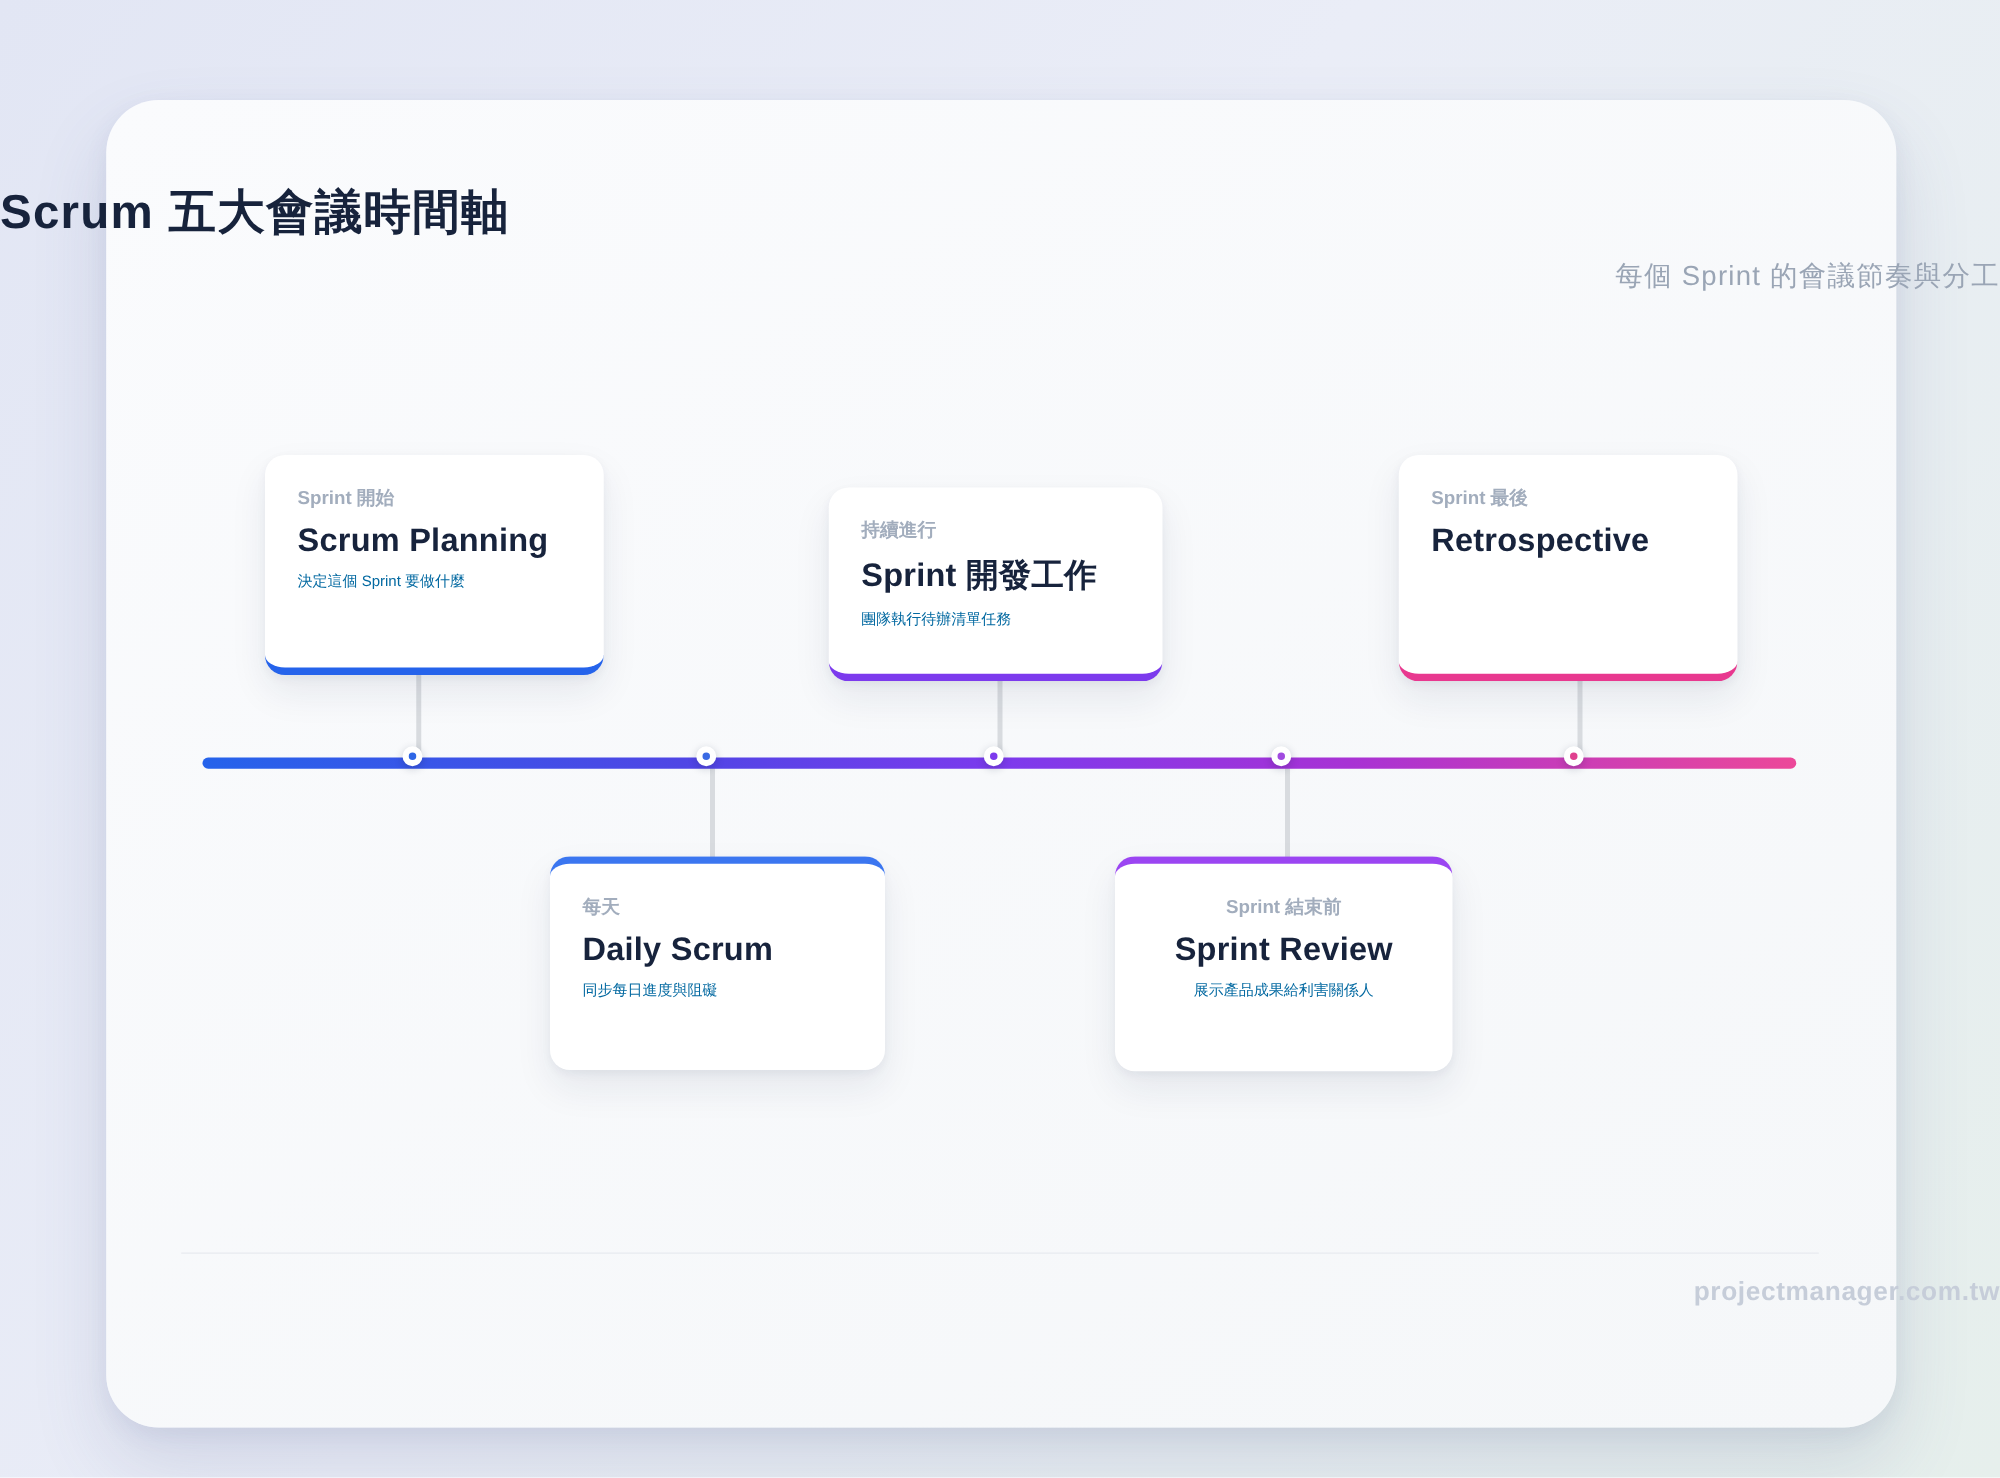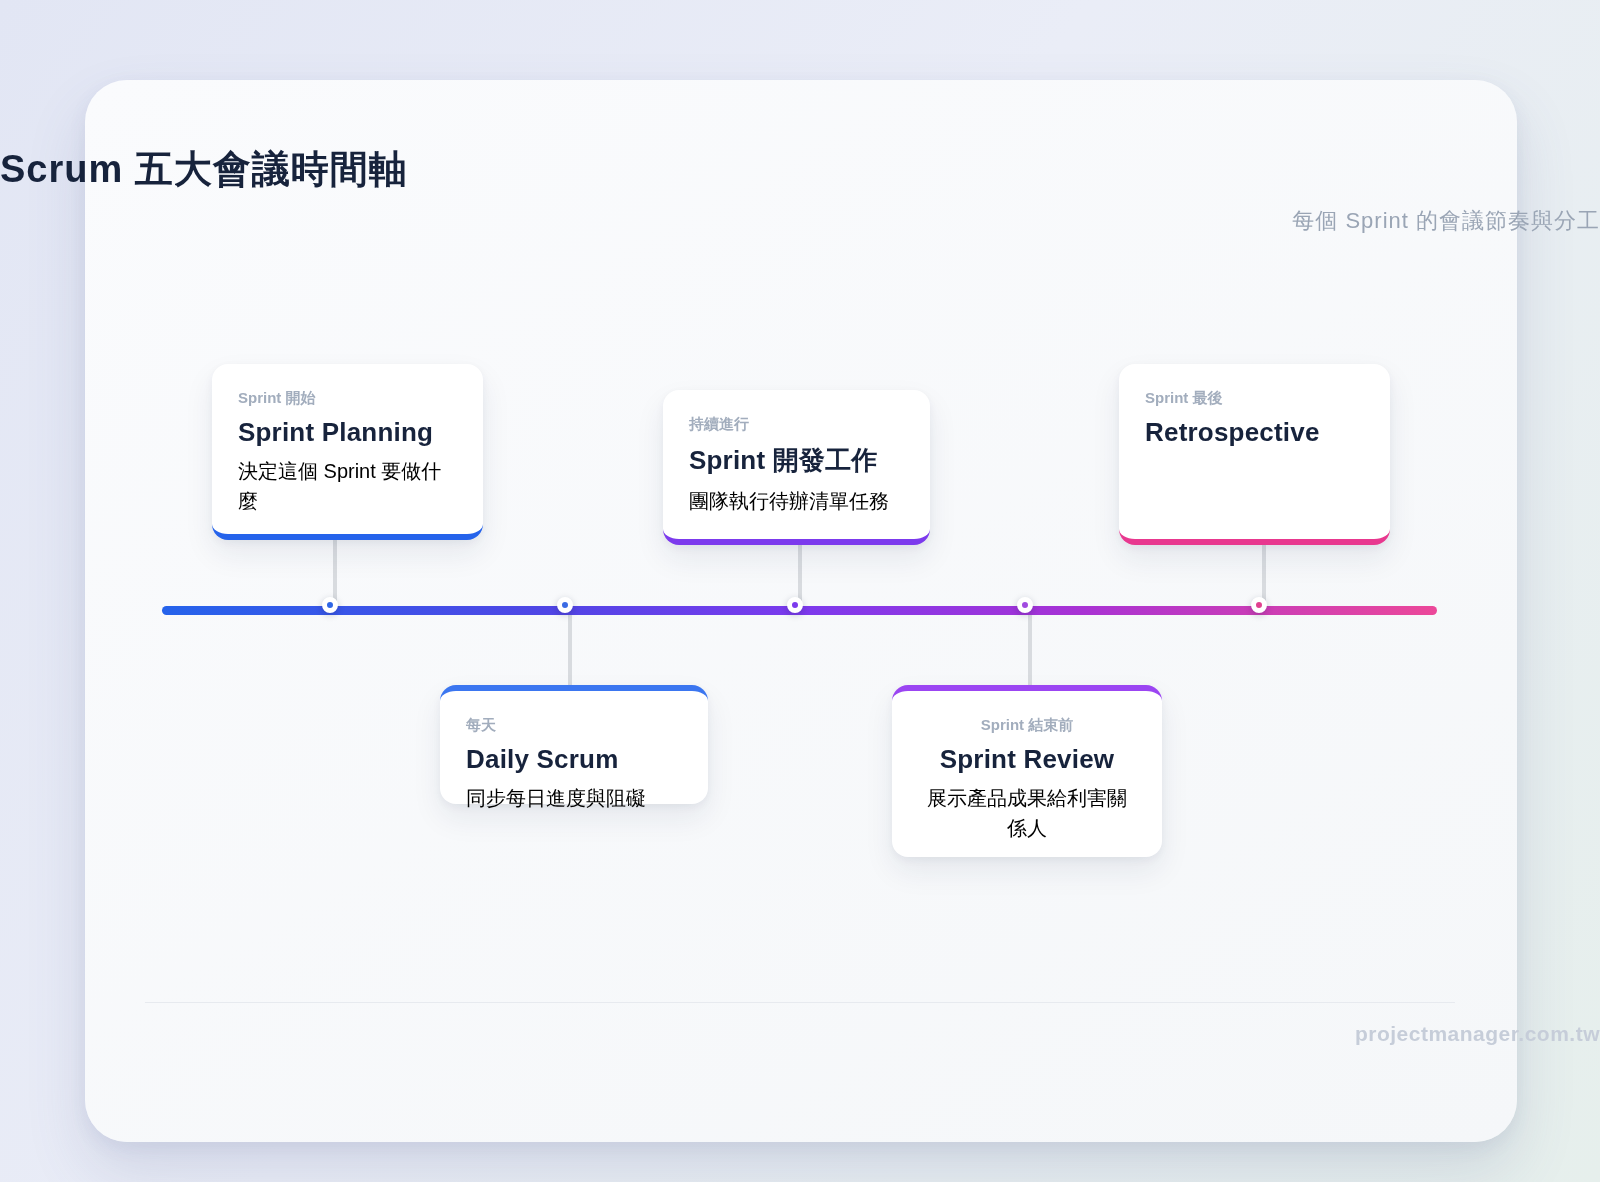--- a/index.html
+++ b/index.html
@@ -49,27 +49,27 @@
   #dot-4 { left:1251px; }
   
   .card {
     position:absolute; background:#ffffff; border-radius:16px; z-index:4;
     padding:25px 26px 18px 26px;
     box-shadow:0 14px 30px rgba(25,40,80,0.08), 0 3px 8px rgba(25,40,80,0.05);
   }
   .card.top    { border-bottom:6px solid; }
   .card.bottom { border-top:6px solid; }
   #card-0 { left:212px;  top:364px; width:271px; height:176px; }
-  #card-1 { left:440px;  top:685px; width:268px; height:119px; }
+  #card-1 { left:440px;  top:685px; width:268px; height:171px; }
   #card-2 { left:663px;  top:390px; width:267px; height:155px; }
   #card-3 { left:892px;  top:685px; width:270px; height:172px;text-align:center; }
   #card-4 { left:1119px; top:364px; width:271px; height:181px; }
   .card .label { font-size:15px; font-weight:600; color:#a2adbd; margin-bottom:9px; }
   .card .title { font-size:26px; font-weight:700; color:#17233c; margin-bottom:8px; letter-spacing:0.2px; }
-  .card .desc  { font-size:20px; font-weight:400; color:#000000; line-height:1.5; }
+  .card .desc  { font-size:12px; font-weight:400; color:#0369a1; line-height:1.5; }
   
   .footer-divider {
     position:absolute; left:145px; top:1002px; width:1310px; height:1px;
     background:#e7eaef; z-index:2;
   }
   .footer-watermark {
     position:absolute; left:0; top:1022px; width:100%;
     text-align:right; font-size:21px; font-weight:700; color:#c6cdd9;
     letter-spacing:0.5px;
   }
@@ -91,21 +91,21 @@
 <div class="track"></div>
 
 <div class="dot" id="dot-0" style="background: rgb(46, 102, 230);"></div>
 <div class="dot" id="dot-1" style="background: rgb(58, 106, 228);"></div>
 <div class="dot" id="dot-2" style="background: rgb(124, 58, 237);"></div>
 <div class="dot" id="dot-3" style="background: rgb(161, 75, 224);"></div>
 <div class="dot" id="dot-4" style="background: rgb(224, 65, 143);"></div>
 
 <div class="card top" id="card-0" style="border-bottom-color: rgb(37, 99, 235);">
   <div class="label">Sprint 開始</div>
-  <div class="title">Sprint Planning</div>
+  <div class="title">Scrum Planning</div>
   <div class="desc">決定這個 Sprint 要做什麼</div>
 </div>
 
 <div class="card bottom" id="card-1" style="border-top-color: rgb(59, 118, 240);">
   <div class="label">每天</div>
   <div class="title">Daily Scrum</div>
   <div class="desc">同步每日進度與阻礙</div>
 </div>
 
 <div class="card top" id="card-2" style="border-bottom-color: rgb(124, 58, 237);">

